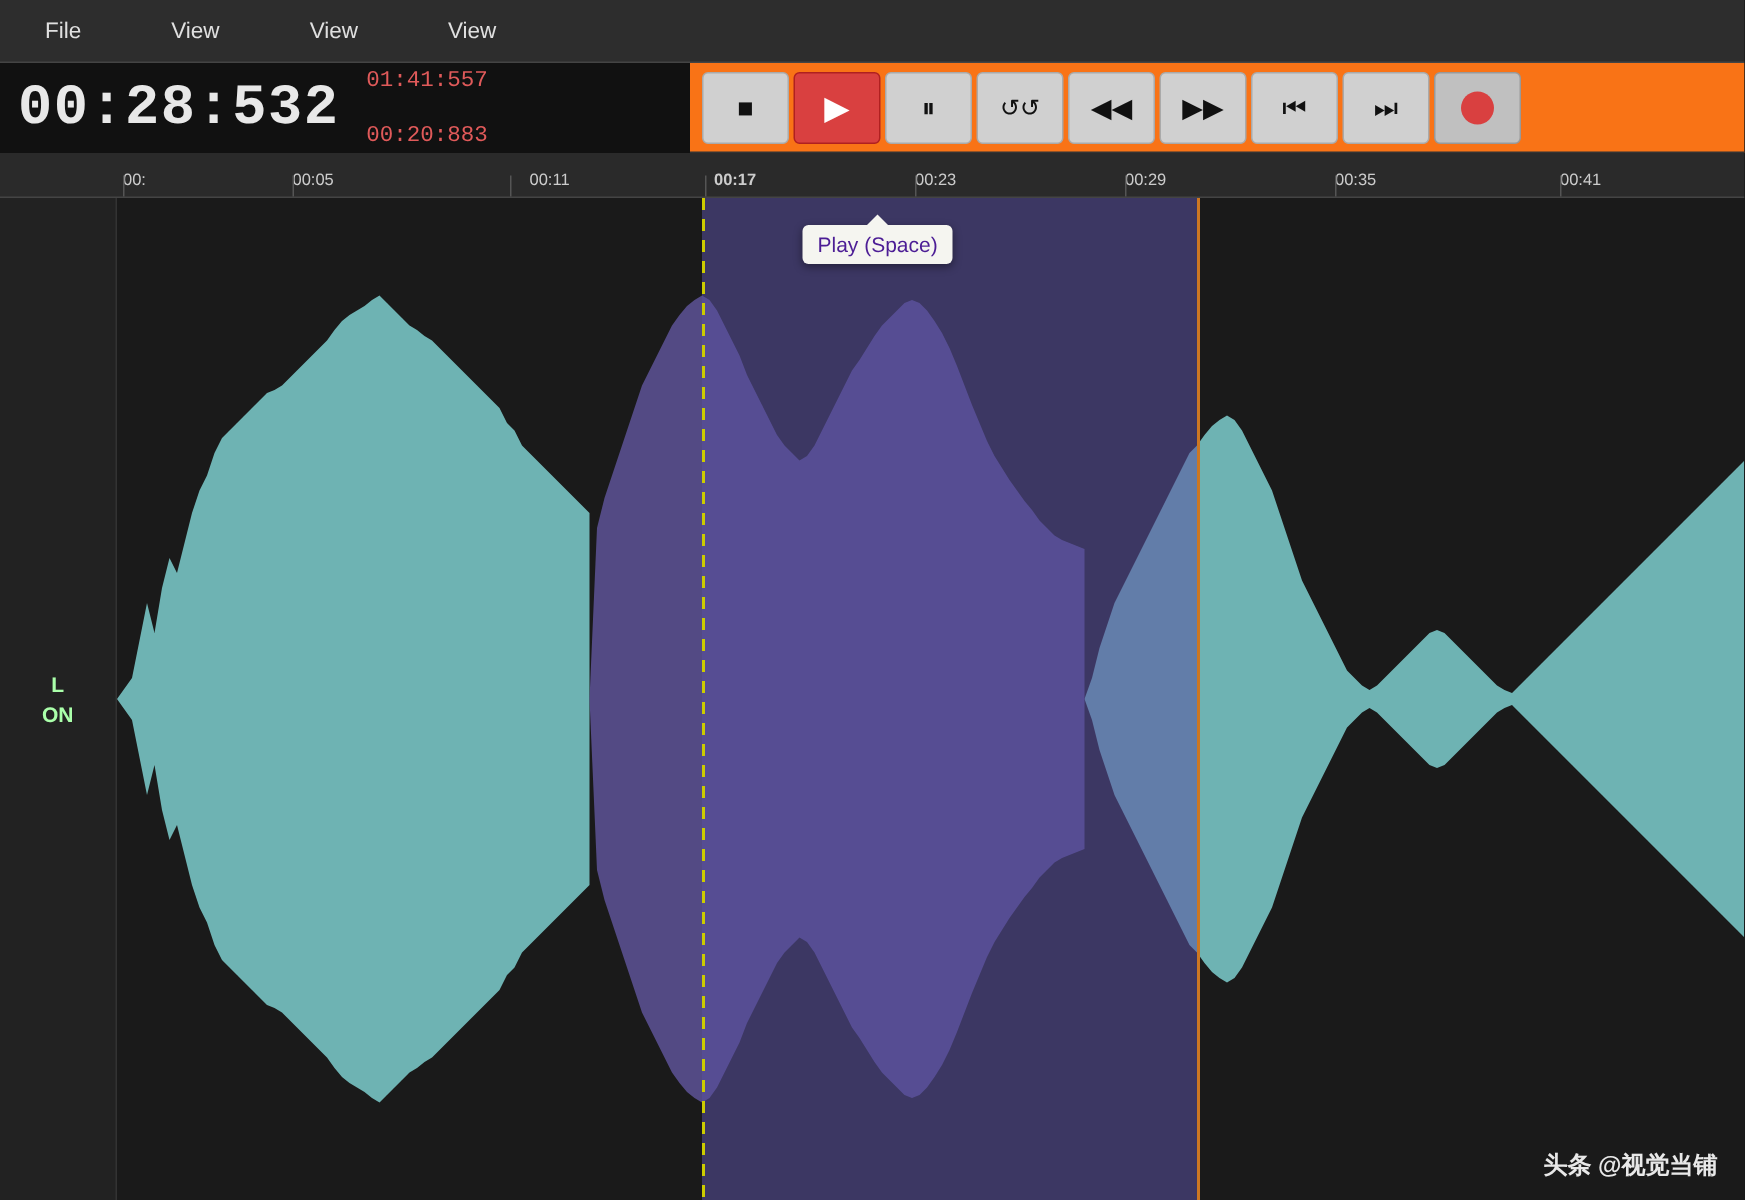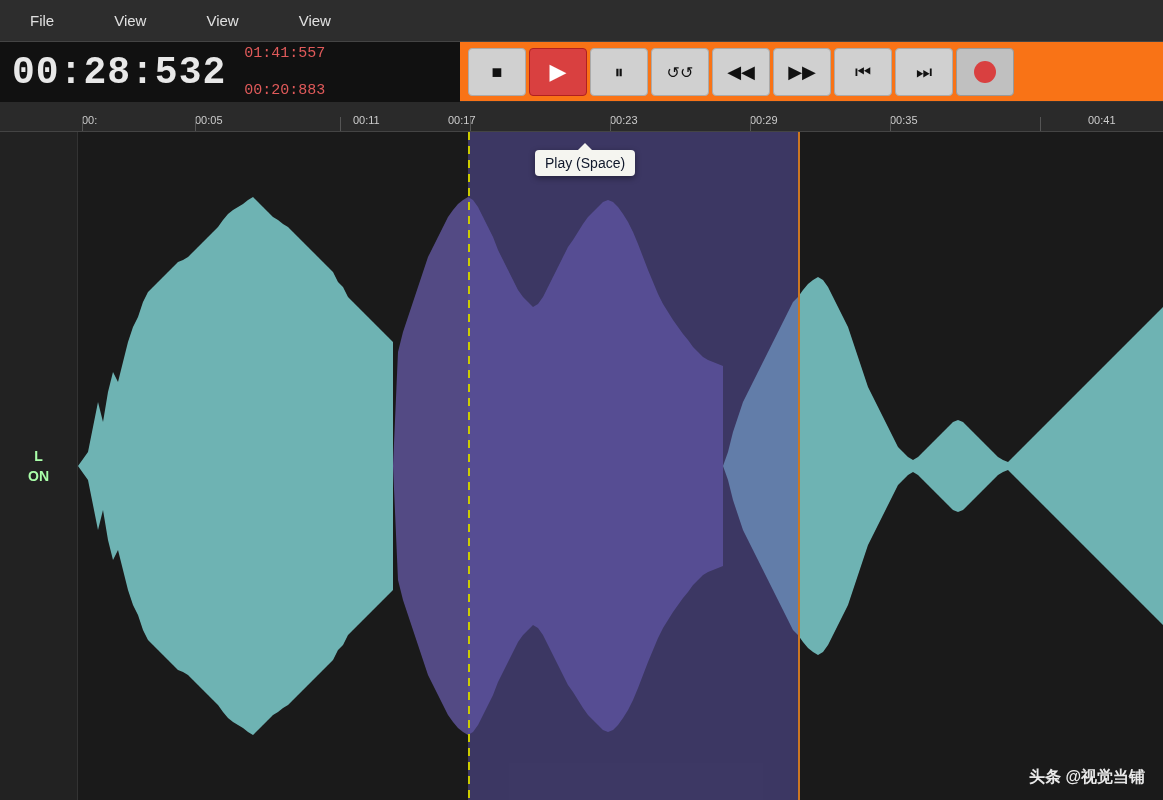--- a/index.html
+++ b/index.html
@@ -108,21 +108,21 @@
       border-radius: 50%;
       background: #d94040;
     }
 
     
     #play-tooltip {
       position: absolute;
       top: 150px;
       left: 535px;
       background: #f5f5f0;
-      color: #0f172a;
+      color: #4c1d95;
       padding: 5px 10px;
       border-radius: 4px;
       font-size: 14px;
       z-index: 100;
       box-shadow: 0 2px 6px rgba(0,0,0,0.4);
       white-space: nowrap;
     }
     #play-tooltip::before {
       content: '';
       position: absolute;
@@ -299,25 +299,25 @@
     <div class="transport-btn record-btn">
       <div class="record-dot"></div>
     </div>
   </div>
 </div>
 
 <div id="timeline-ruler">
   <span class="ruler-label" style="left:82px;">00:</span>
   <span class="ruler-label" style="left:195px;">00:05</span>
   <span class="ruler-label" style="left:353px;">00:11</span>
-  <span class="ruler-label" style="left:448px;">00:17</span>
+  <span class="ruler-label" style="left:476px;font-weight:bold;">00:17</span>
   <span class="ruler-label" style="left:610px;">00:23</span>
   <span class="ruler-label" style="left:750px;margin-top:11px;">00:29</span>
   <span class="ruler-label" style="left:890px;">00:35</span>
-  <span class="ruler-label" style="left:1040px;padding-left:48px;">00:41</span>
+  <span class="ruler-label" style="left:1040px;">00:41</span>
 
   <div class="ruler-tick" style="left:82px; height:14px;"></div>
   <div class="ruler-tick" style="left:195px; height:14px;"></div>
   <div class="ruler-tick" style="left:340px; height:14px;"></div>
   <div class="ruler-tick" style="left:470px; height:14px;"></div>
   <div class="ruler-tick" style="left:610px; height:14px;"></div>
   <div class="ruler-tick" style="left:750px; height:14px;"></div>
   <div class="ruler-tick" style="left:890px; height:14px;"></div>
   <div class="ruler-tick" style="left:1040px; height:14px;"></div>
 </div>

